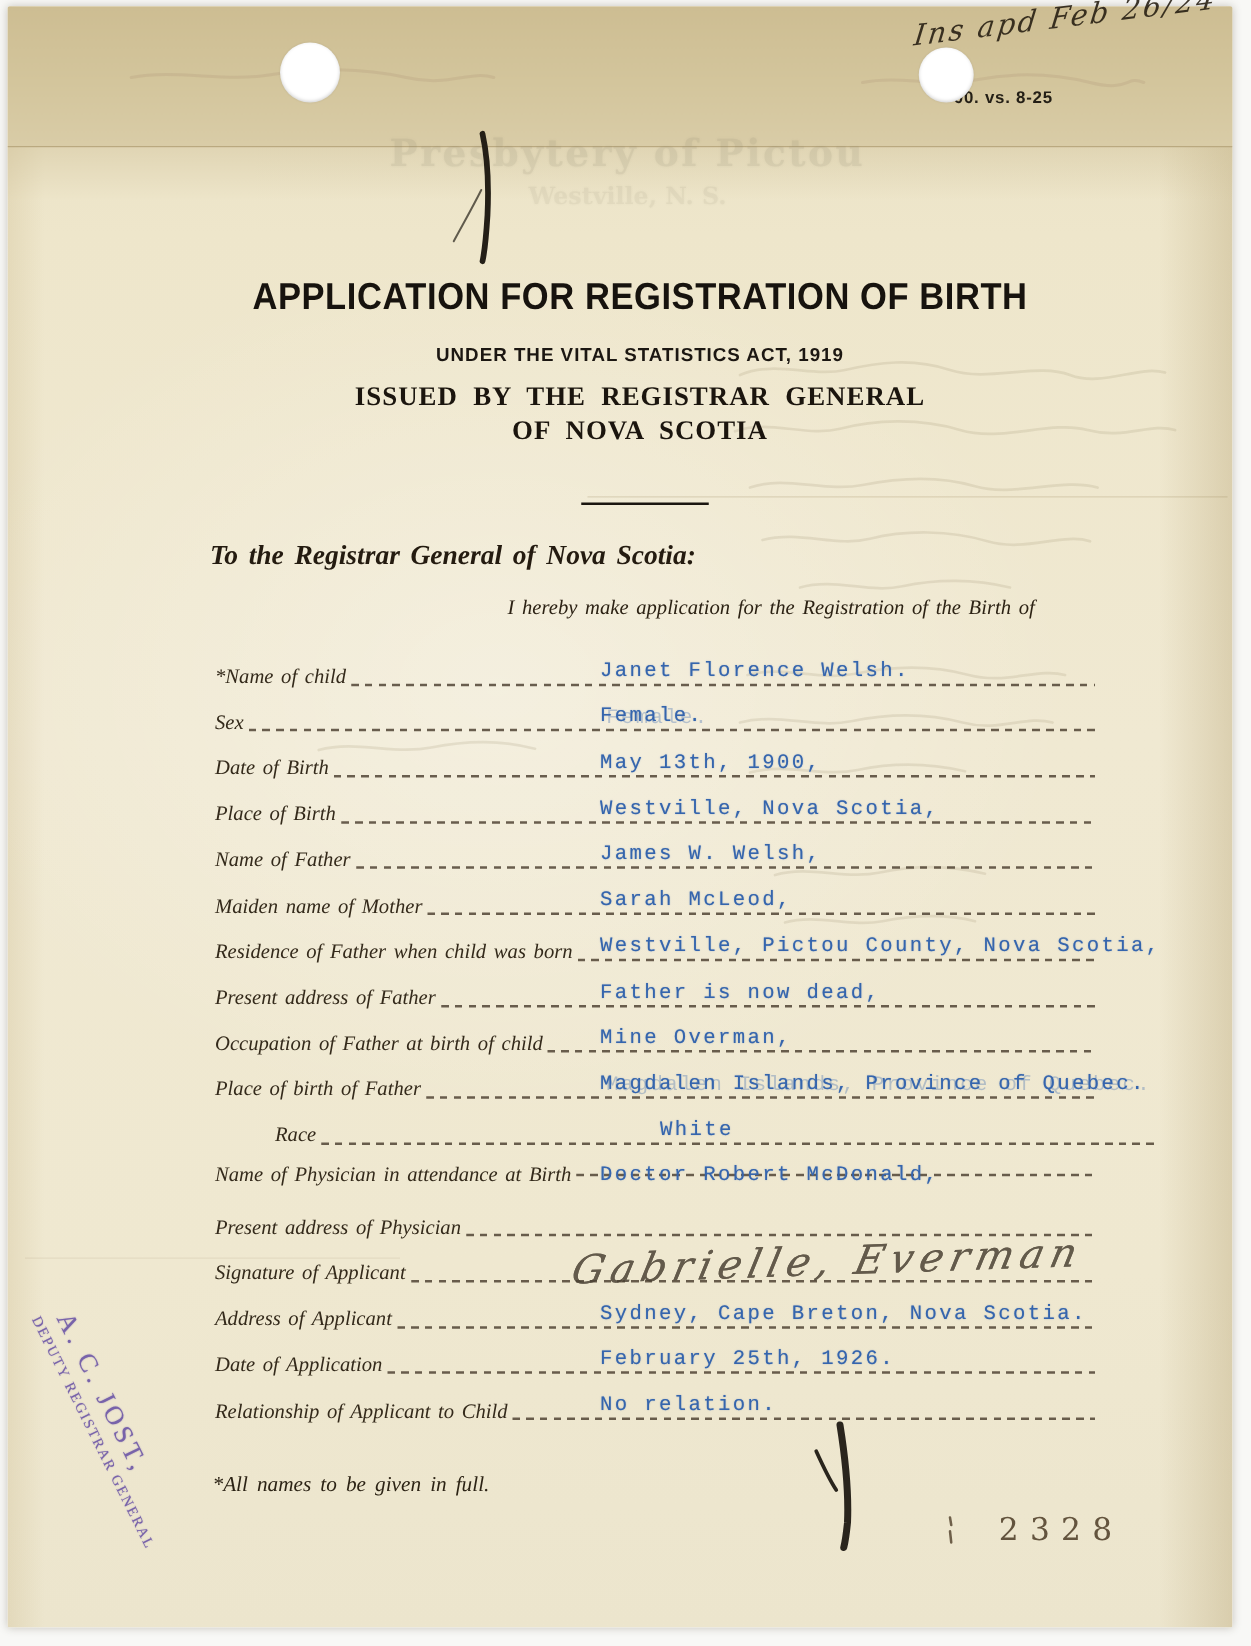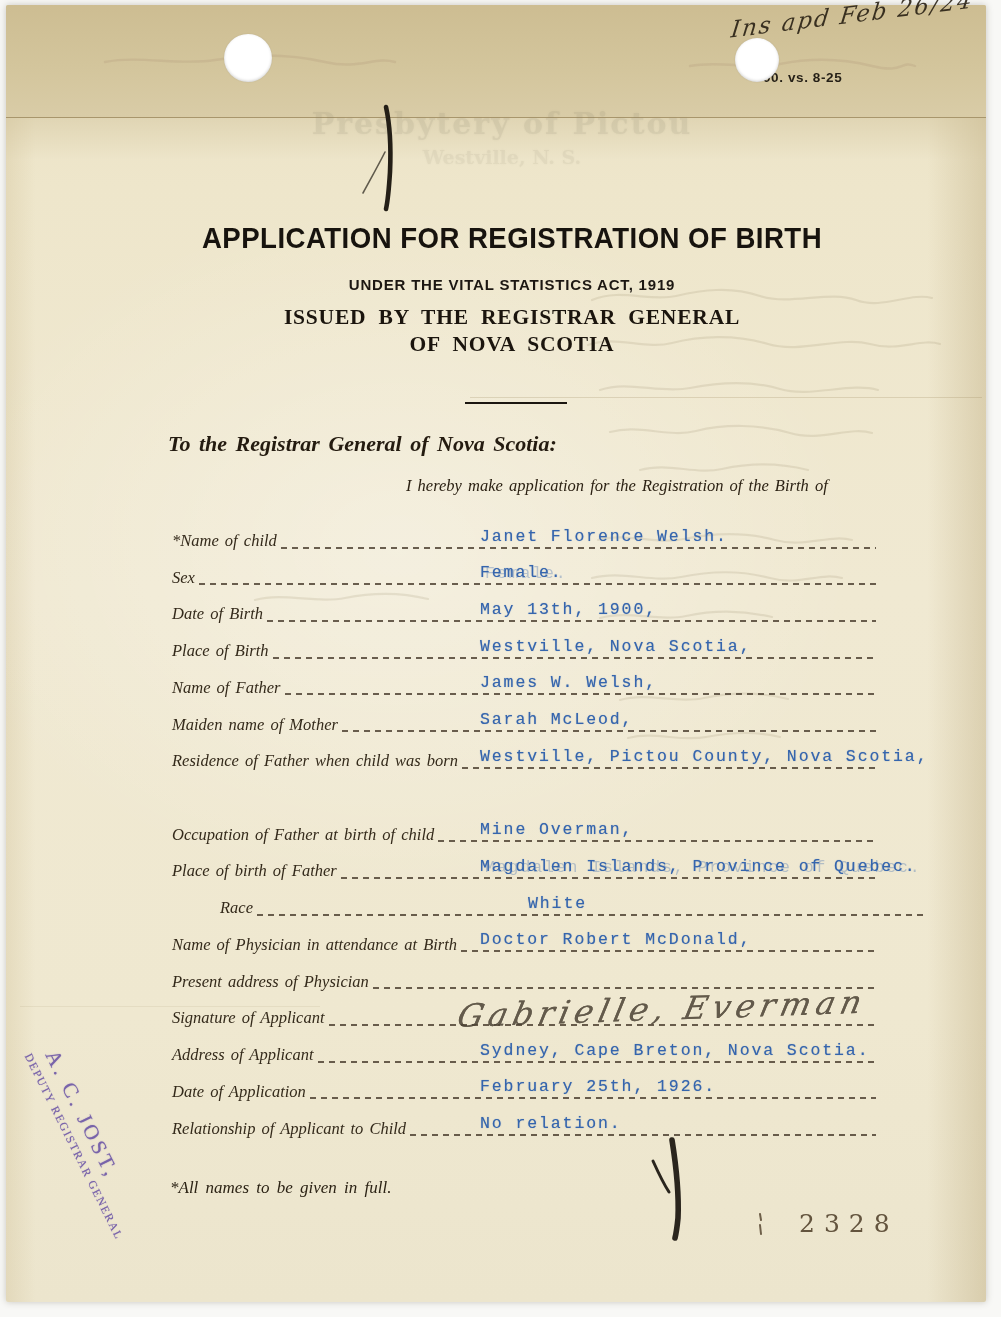--- a/index.html
+++ b/index.html
@@ -222,37 +222,42 @@
     <div class="row" style="top: 670.38px;">
       <span class="flabel">Name of Father</span>
       <span class="dots"></span>
       <span class="fvalue">James W. Welsh,</span>
     </div>
     <div class="row" style="top: 743.82px;">
       <span class="flabel">Residence of Father when child was born</span>
       <span class="dots"></span>
       <span class="fvalue">Westville, Pictou County, Nova Scotia,</span>
     </div>
+    <div class="row" style="top: 780.54px;">
+      <span class="flabel">Present address of Father</span>
+      <span class="dots"></span>
+      <span class="fvalue">Father is now dead,</span>
+    </div>
     <div class="row" style="top: 817.26px;">
       <span class="flabel">Occupation of Father at birth of child</span>
       <span class="dots"></span>
       <span class="fvalue">Mine Overman,</span>
     </div>
     <div class="row" style="top: 853.98px;">
       <span class="flabel">Place of birth of Father</span>
       <span class="dots"></span>
       <span class="fvalue ghostdup">Magdalen Islands, Province of Quebec.</span>
       <span class="fvalue">Magdalen Islands, Province of Quebec.</span>
     </div>
     <div class="row" style="top: 890.7px; margin-left: 48px;">
       <span class="flabel">Race</span>
       <span class="dots"></span>
       <span class="fvalue">White</span>
     </div>
-    <div class="row" style="top: 927.42px;">
+    <div class="row" style="top: 927.42px; align-items: center;">
       <span class="flabel">Name of Physician in attendance at Birth</span>
       <span class="dots"></span>
       <span class="fvalue">Doctor Robert McDonald,</span>
     </div>
     <div class="row" style="top: 964.14px;">
       <span class="flabel">Present address of Physician</span>
       <span class="dots"></span>
     </div>
     <div class="row" style="top: 1000.86px;">
       <span class="flabel">Signature of Applicant</span>

